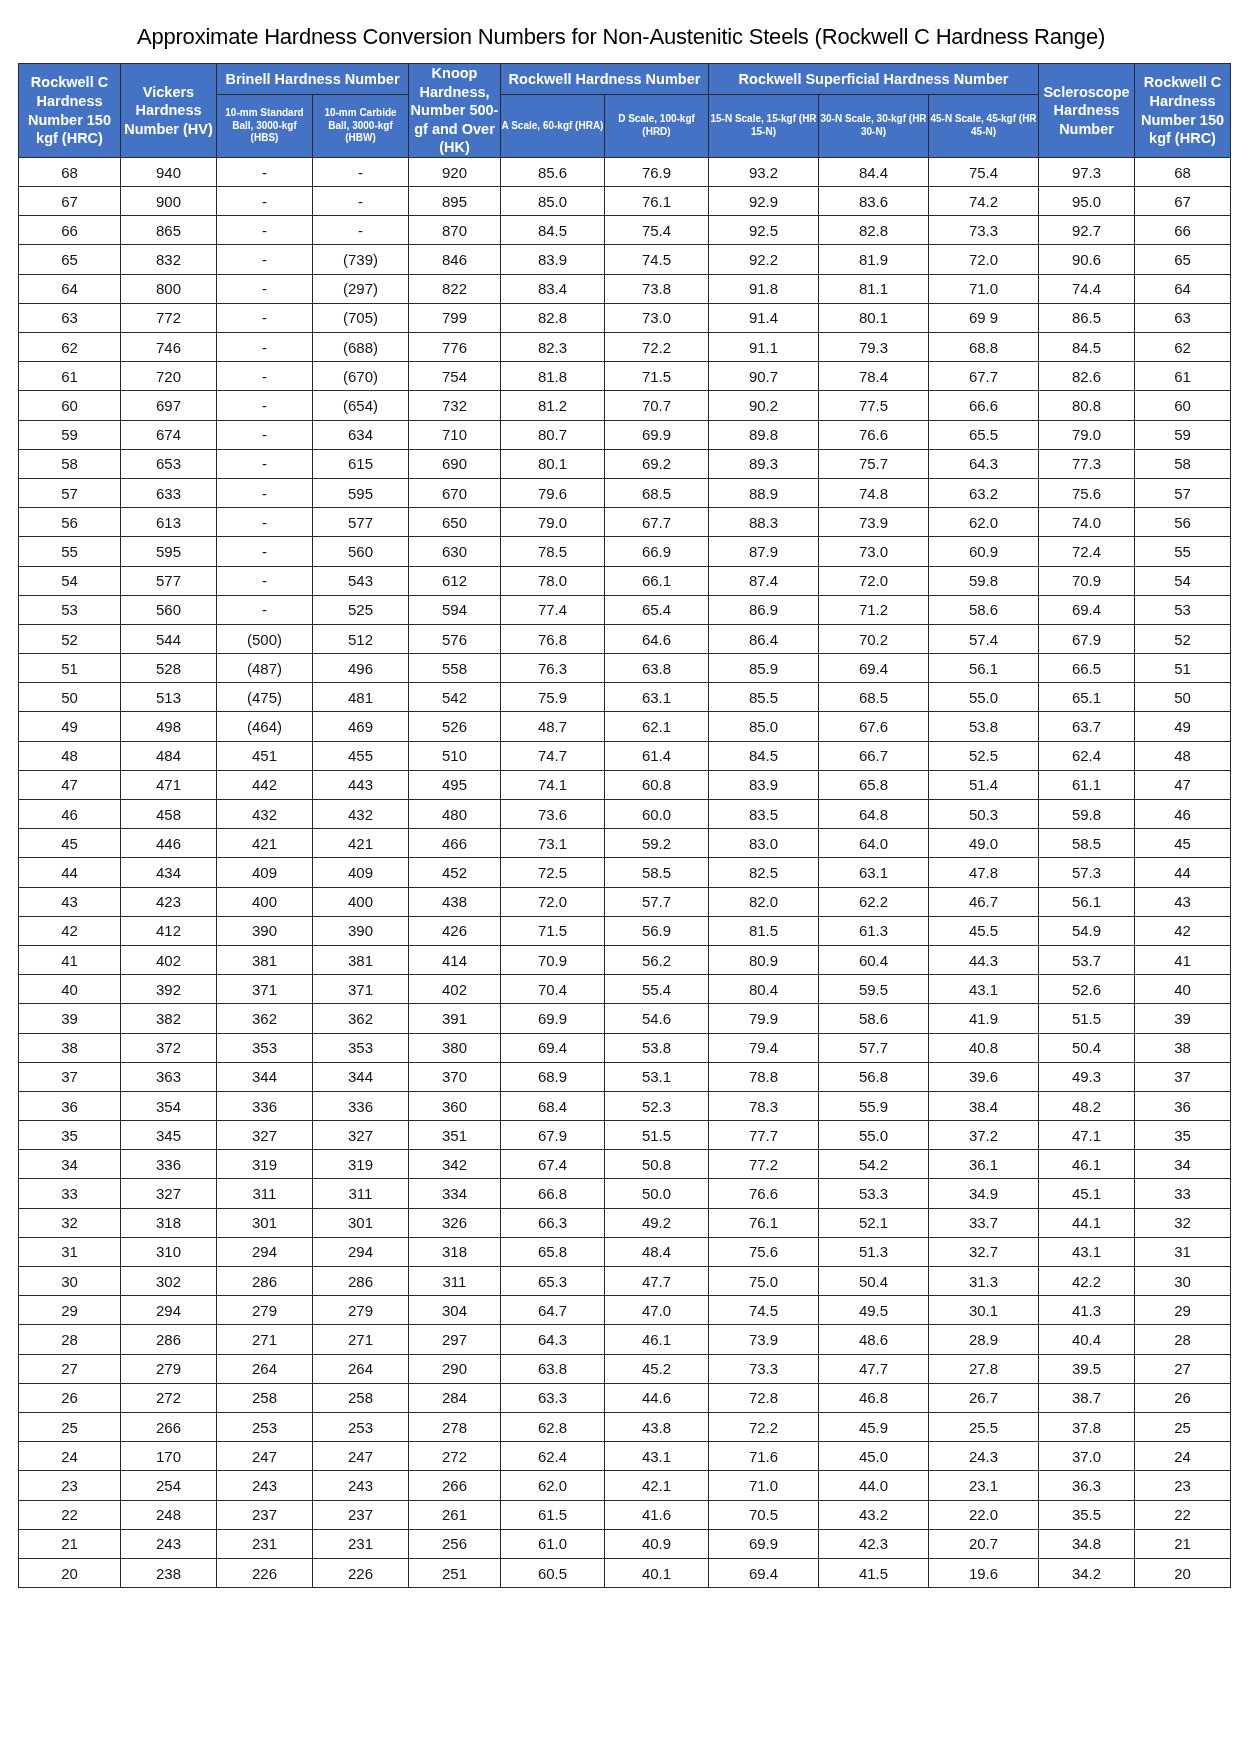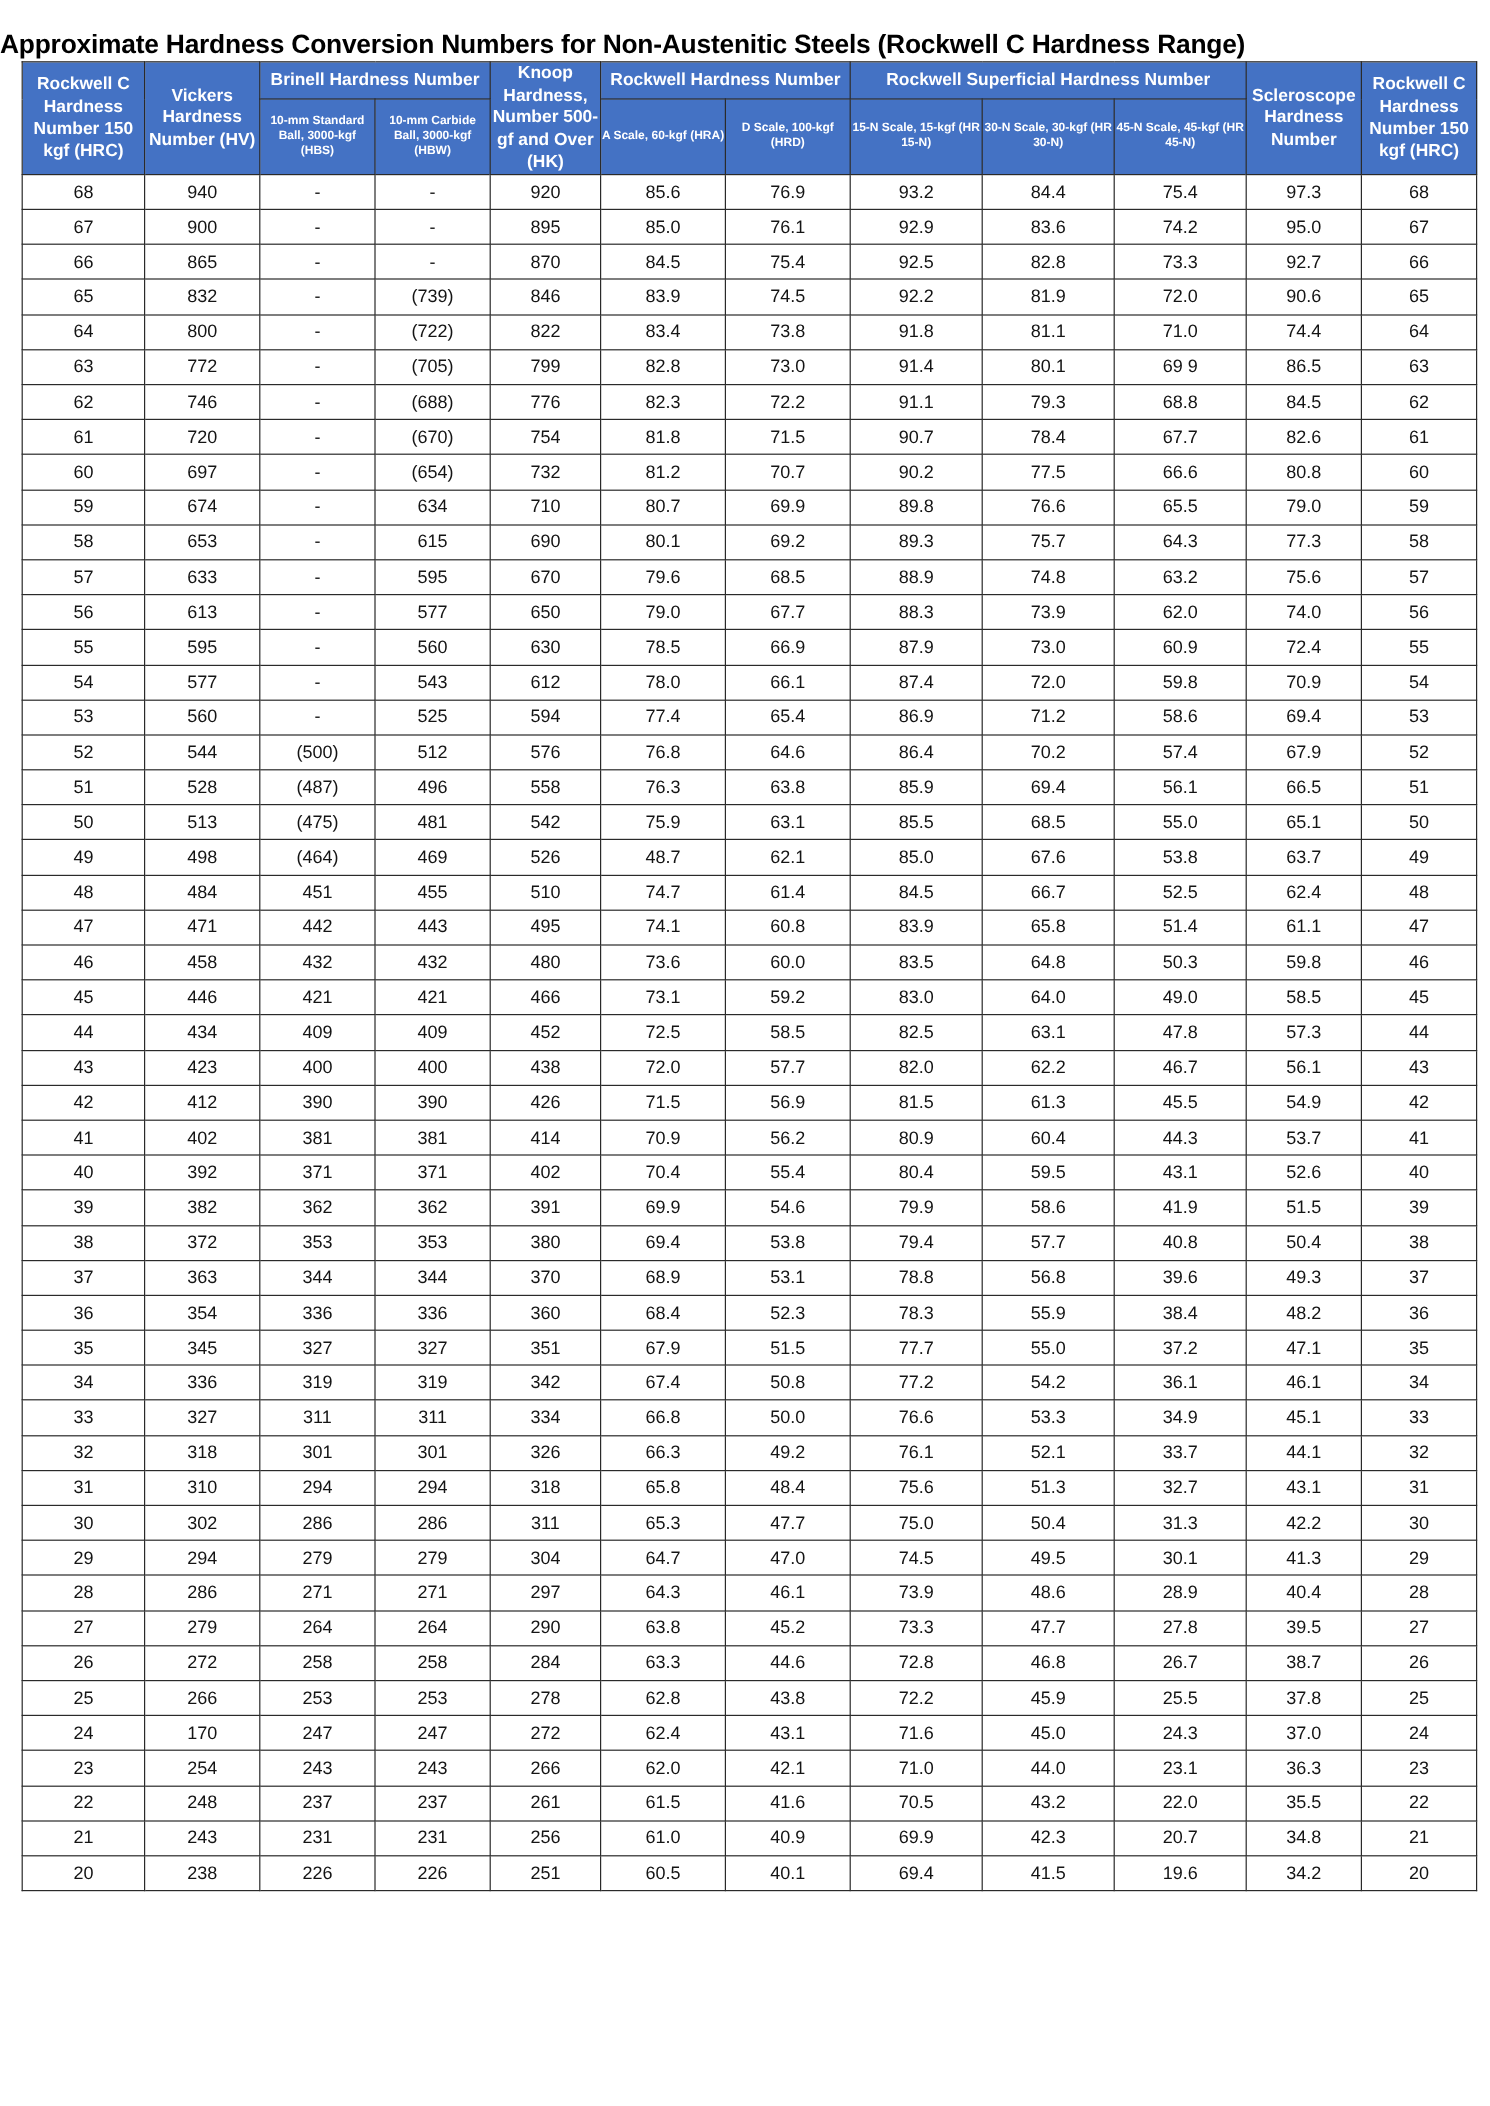--- a/index.html
+++ b/index.html
@@ -15,25 +15,25 @@
     overflow: hidden;
   }
   #page {
     width: 1242px;
     height: 1755px;
     box-sizing: border-box;
     padding: 0;
     position: relative;
   }
   #doc-title {
-    text-align: left;
+    text-align: center;
     font-size: 22px;
-    font-weight: bold;
+    font-weight: normal;
     color: #000000;
-    padding: 25px 0 2px 0;
+    padding: 25px 0 14px 0;
     letter-spacing: -0.2px;
     line-height: 1.1;
   }
   #table-wrap {
     padding: 0 18px 0 18px;
   }
   table.hardness {
     border-collapse: collapse;
     table-layout: fixed;
     width: 1206px;
@@ -179,21 +179,21 @@
             <td>92.2</td>
             <td>81.9</td>
             <td>72.0</td>
             <td>90.6</td>
             <td>65</td>
           </tr>
           <tr>
             <td>64</td>
             <td>800</td>
             <td>-</td>
-            <td>(722)</td>
+            <td>(297)</td>
             <td>822</td>
             <td>83.4</td>
             <td>73.8</td>
             <td>91.8</td>
             <td>81.1</td>
             <td>71.0</td>
             <td>74.4</td>
             <td>64</td>
           </tr>
           <tr>

